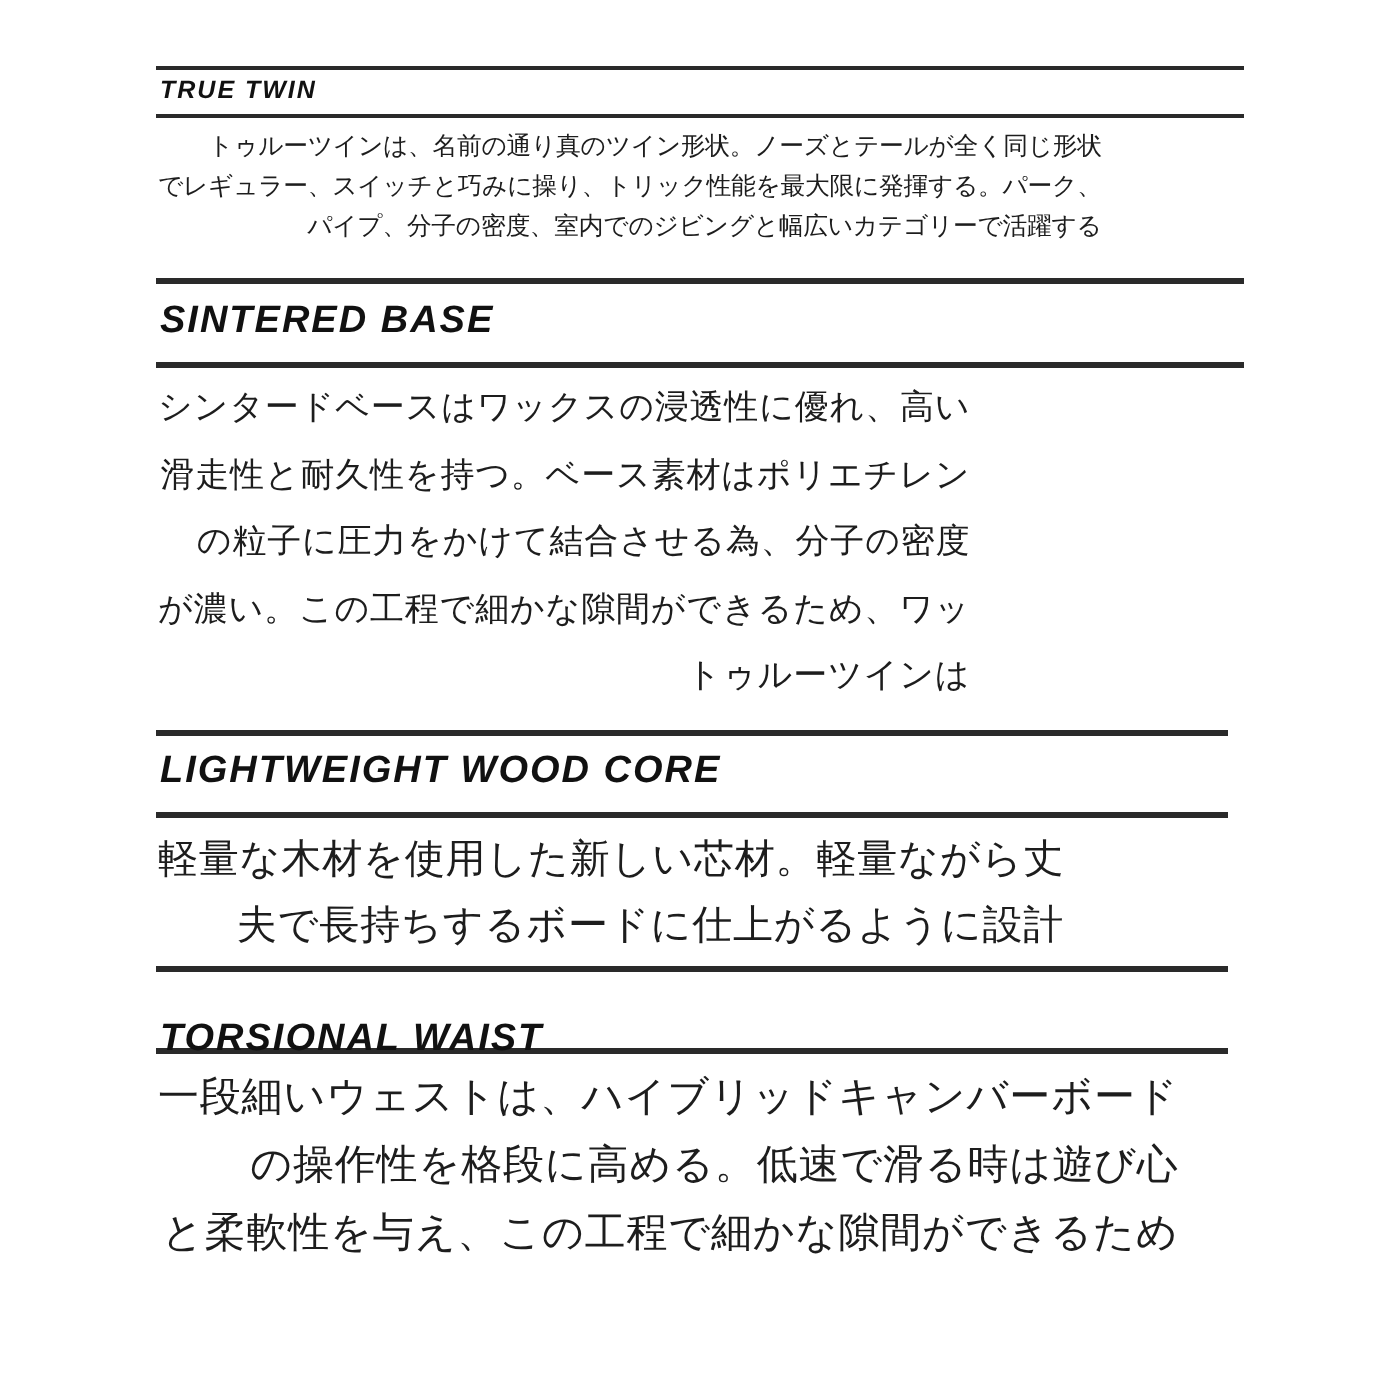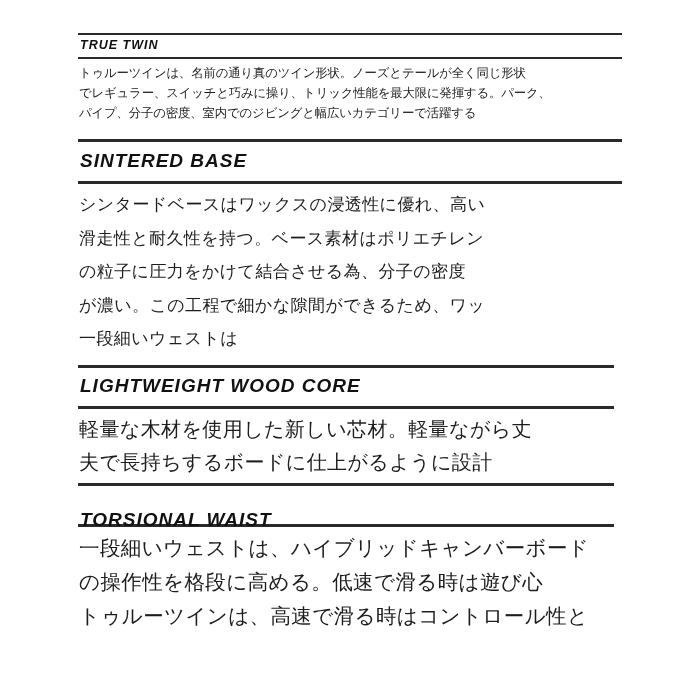--- a/index.html
+++ b/index.html
@@ -29,21 +29,21 @@
       letter-spacing: 1px;
       color: #111111;
       white-space: nowrap;
     }
     .body-text {
       position: absolute;
       left: 79px;
       color: #1d1d1d;
       white-space: nowrap;
     }
-    .body-text div { white-space: nowrap; }
+    .body-text div { white-space: nowrap; text-align: right; }
 
     
     #h1 { top: 38px; font-size: 12.5px; }
     #t1 { top: 63px; font-size: 12.4px; line-height: 20px; letter-spacing: -0.15px; }
 
     
     #h2 { top: 150px; font-size: 19px; }
     #t2 { top: 188px; font-size: 17px; line-height: 33.5px; letter-spacing: 0.4px; }
 
     
@@ -75,27 +75,27 @@
   <div>でレギュラー、スイッチと巧みに操り、トリック性能を最大限に発揮する。パーク、</div>
   <div>パイプ、分子の密度、室内でのジビングと幅広いカテゴリーで活躍する</div>
 </div>
 
 <div id="h2" class="heading">SINTERED BASE</div>
 <div id="t2" class="body-text">
   <div>シンタードベースはワックスの浸透性に優れ、高い</div>
   <div>滑走性と耐久性を持つ。ベース素材はポリエチレン</div>
   <div>の粒子に圧力をかけて結合させる為、分子の密度</div>
   <div>が濃い。この工程で細かな隙間ができるため、ワッ</div>
-  <div>一段細いウェストは</div>
+  <div>トゥルーツインは</div>
 </div>
 
 <div id="h3" class="heading">LIGHTWEIGHT WOOD CORE</div>
 <div id="t3" class="body-text">
   <div>軽量な木材を使用した新しい芯材。軽量ながら丈</div>
   <div>夫で長持ちするボードに仕上がるように設計</div>
 </div>
 
 <div id="h4" class="heading">TORSIONAL WAIST</div>
 <div id="t4" class="body-text">
   <div>一段細いウェストは、ハイブリッドキャンバーボード</div>
   <div>の操作性を格段に高める。低速で滑る時は遊び心</div>
-  <div>トゥルーツインは、高速で滑る時はコントロール性と</div>
+  <div>と柔軟性を与え、この工程で細かな隙間ができるため</div>
 </div>
 
 </body></html>

